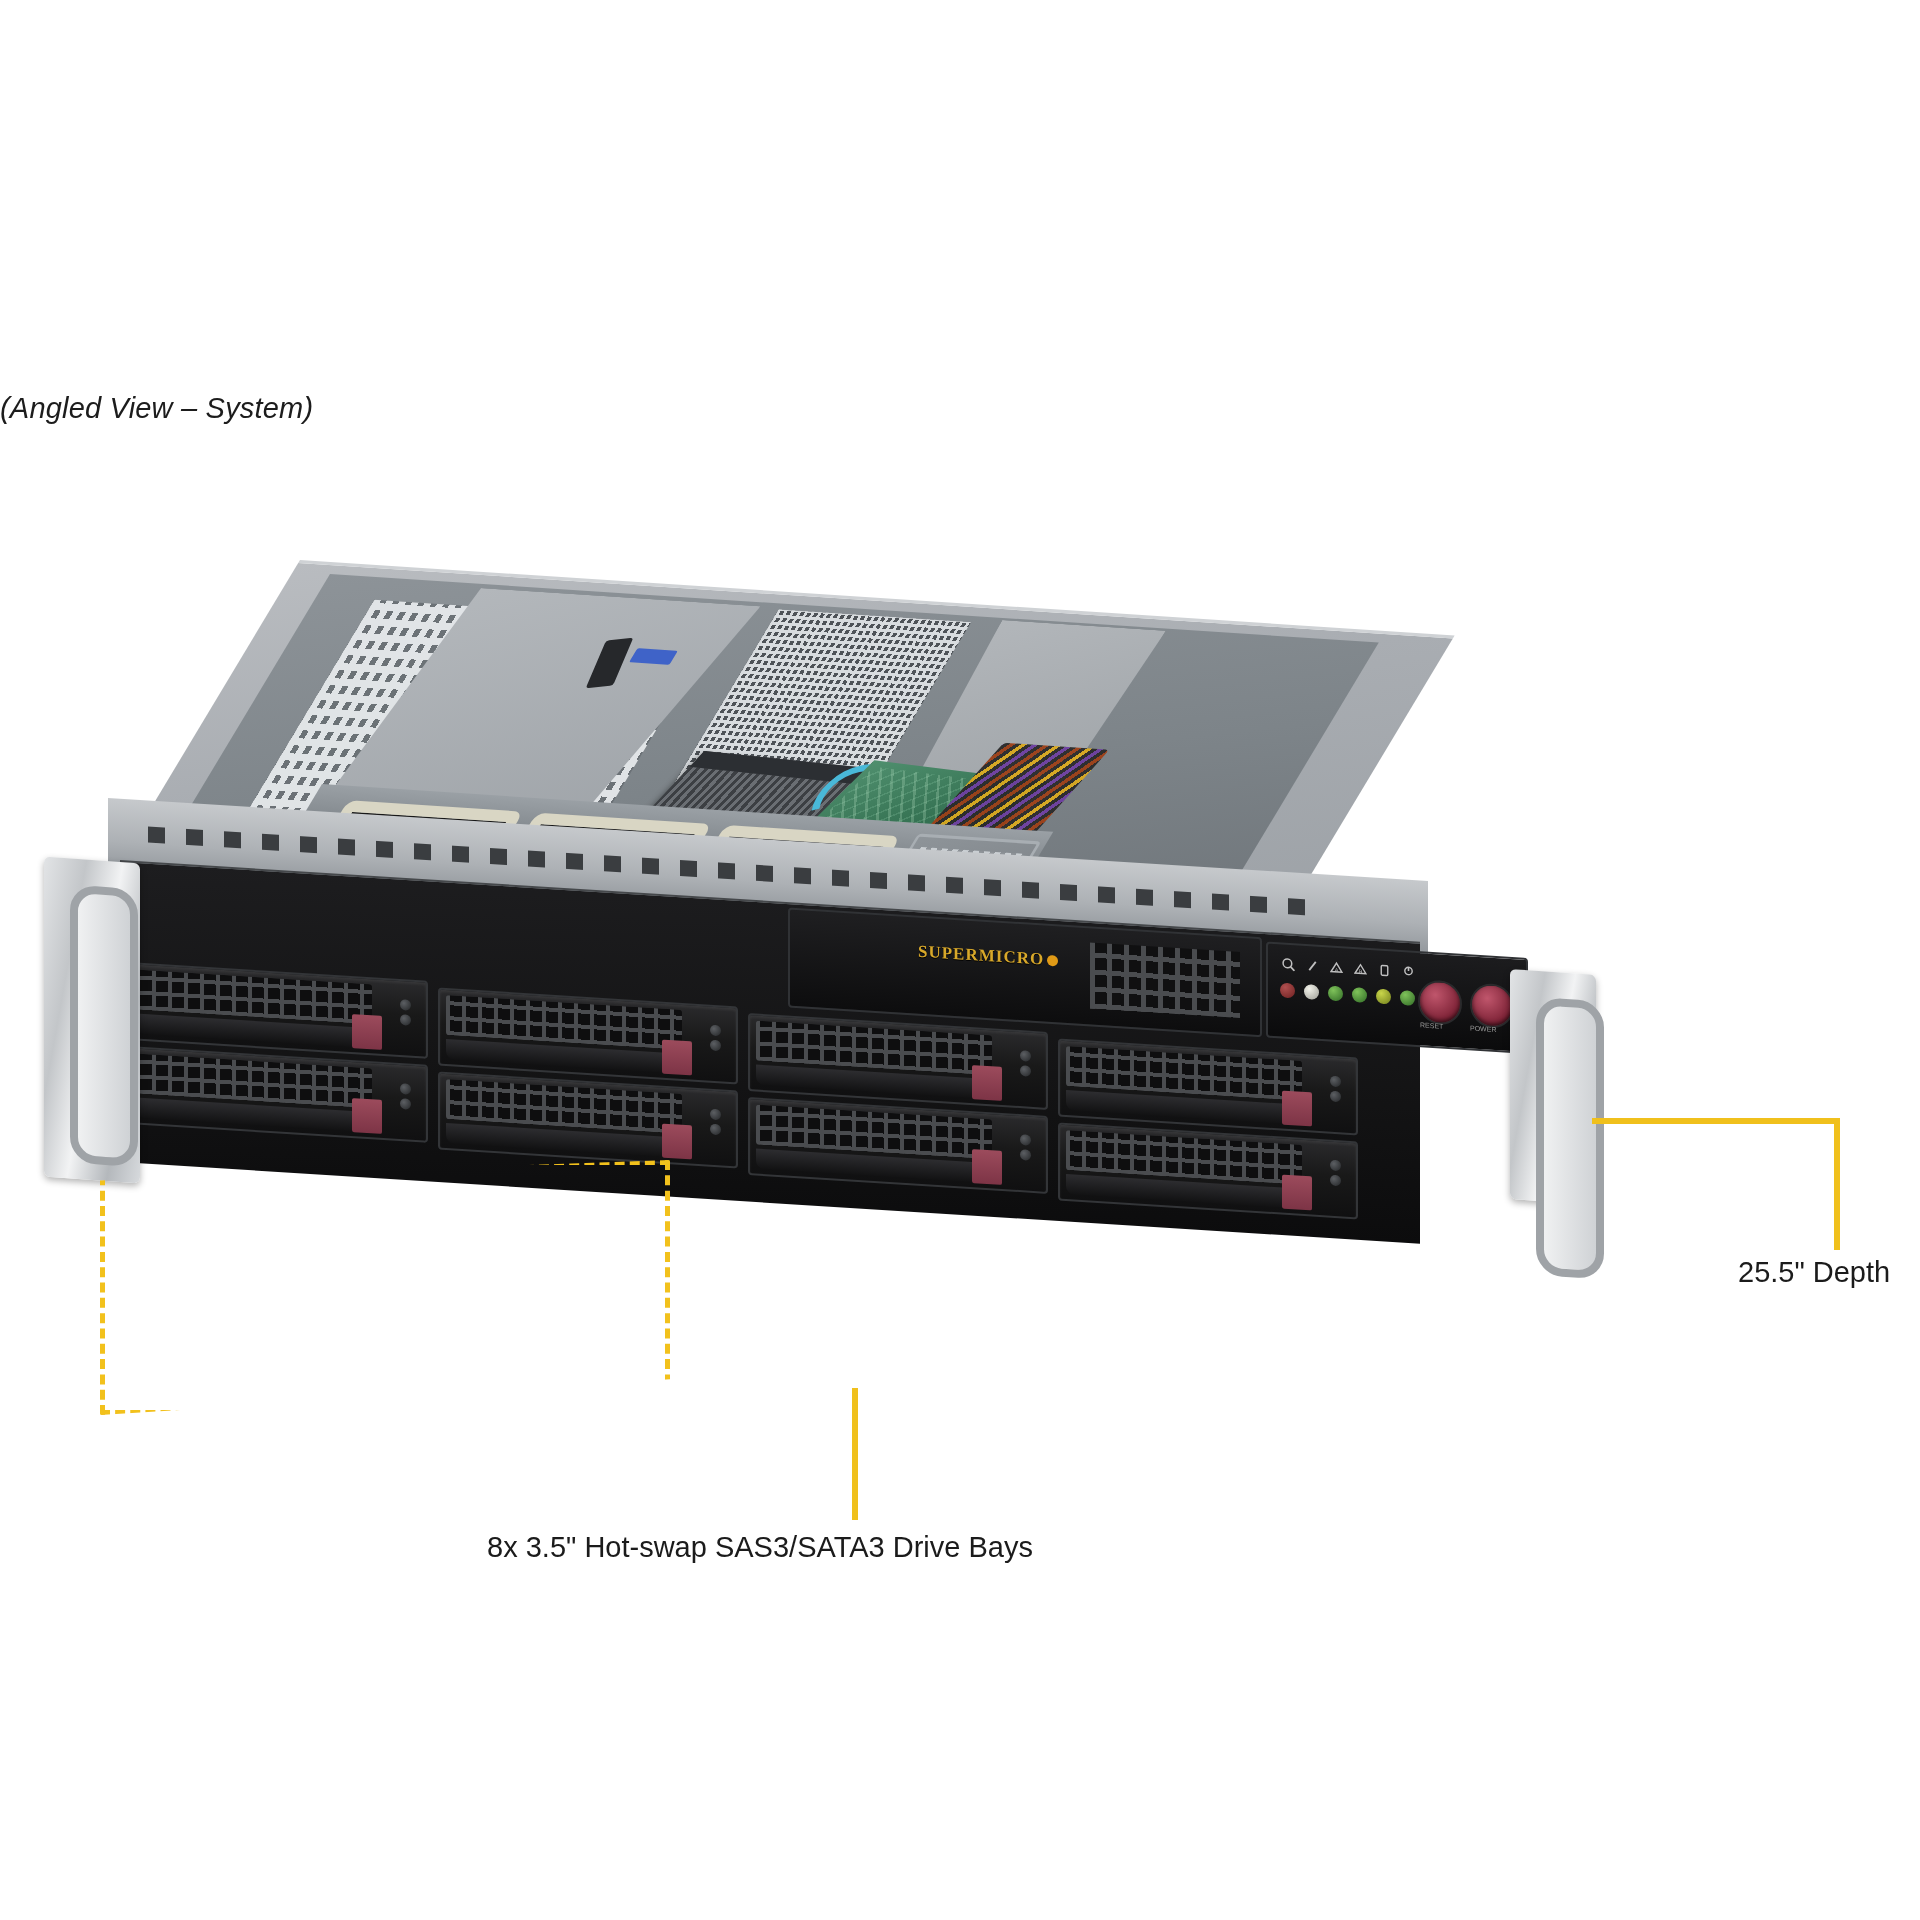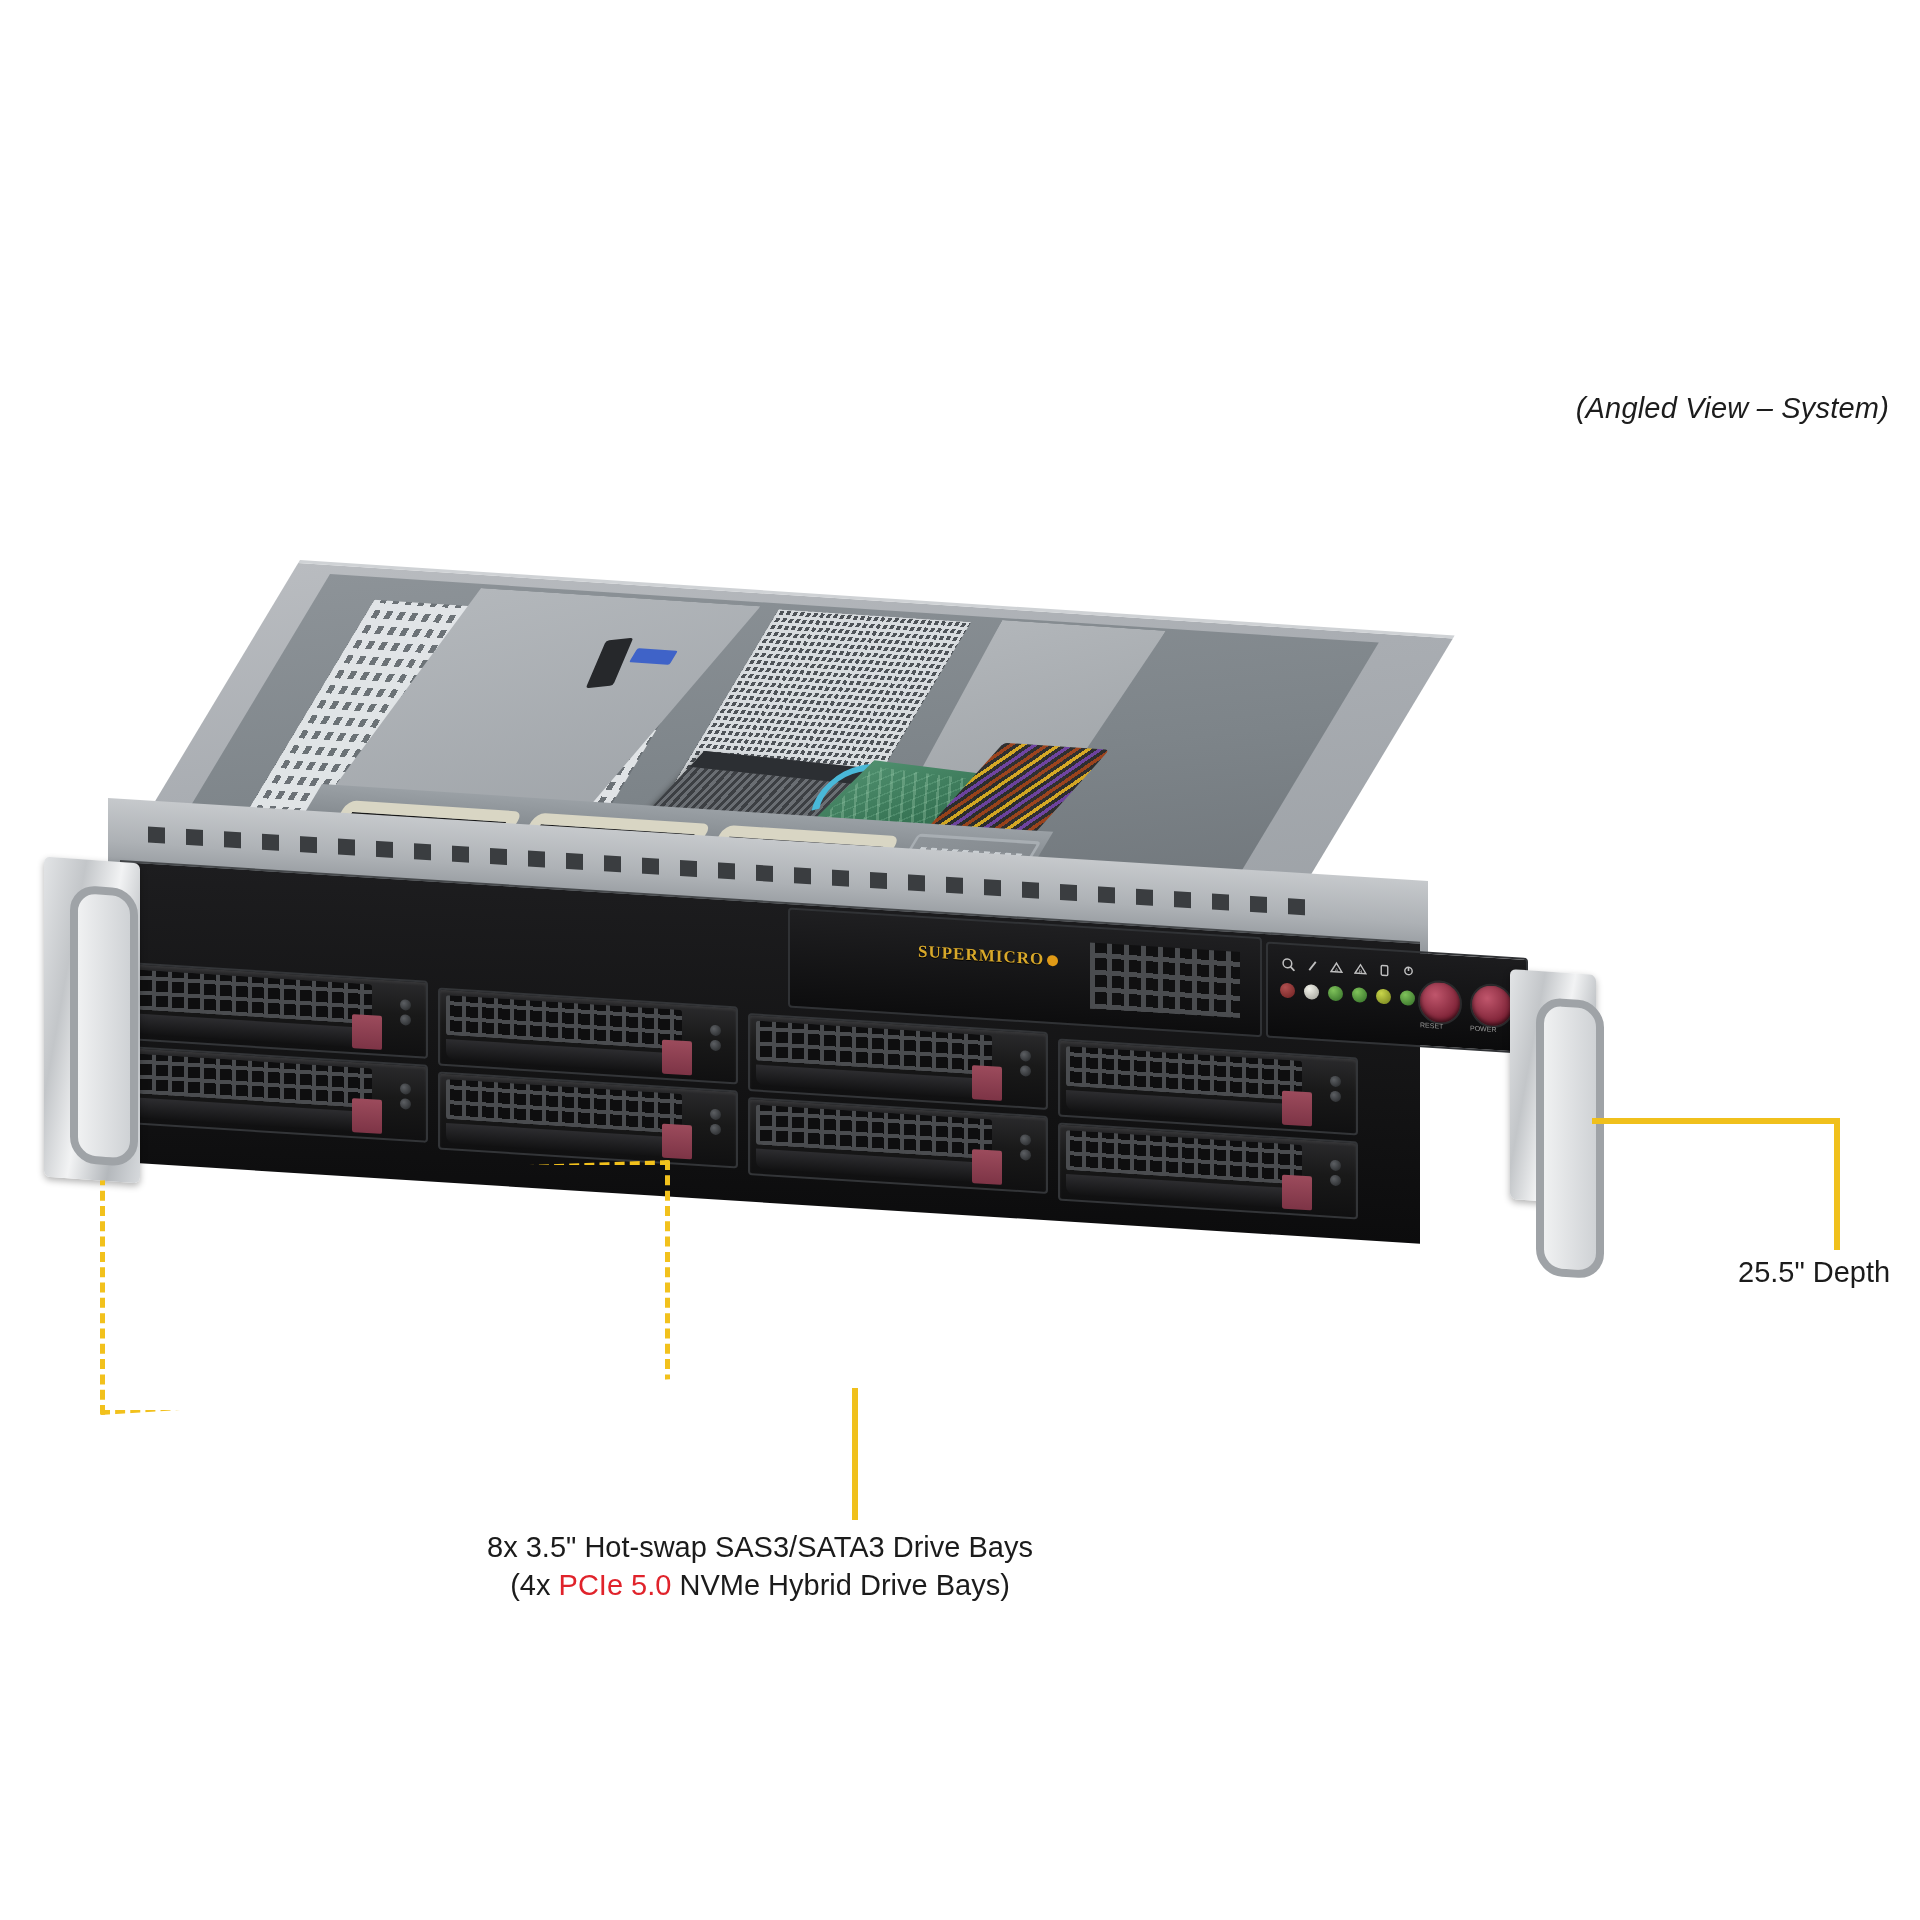--- a/index.html
+++ b/index.html
@@ -5,21 +5,21 @@
   html,body{margin:0;padding:0;background:#fff;}
   body{
     width:1920px;height:1920px;position:relative;overflow:hidden;
     font-family:"Liberation Sans","DejaVu Sans",sans-serif;
     color:#1b1b1b;
   }
 
   
   #view-title{
     position:absolute;left:0;top:392px;width:1889px;
-    text-align:right;font-style:italic;font-size:29px;letter-spacing:.2px;
+    text-align:left;font-style:italic;font-size:29px;letter-spacing:.2px;
     color:#1c1c1c;
   }
 
   
   #server-photo{
     position:absolute;left:0;top:560px;width:1920px;height:860px;
   }
 
   
   .panel{position:absolute;}
@@ -449,15 +449,14 @@
               clip-path:polygon(0 8%,100% 0,100% 86%,0 100%);"></div>
 
   <div class="lead" style="left:1592px;top:1118px;width:248px;height:6px;"></div>
   <div class="lead" style="left:1834px;top:1118px;width:6px;height:132px;"></div>
   <div id="depth-label">25.5" Depth</div>
 
   <div class="lead" style="left:852px;top:1388px;width:6px;height:132px;"></div>
 
   <div id="bay-caption">
     <div>8x 3.5" Hot-swap SAS3/SATA3 Drive Bays</div>
-    <div><span>(4x </span><span class="red">PCIe 5.0</span><span> NVMe Hybrid Drive Bays)</span></div>
   </div>
 </div>
 
 </body></html>

